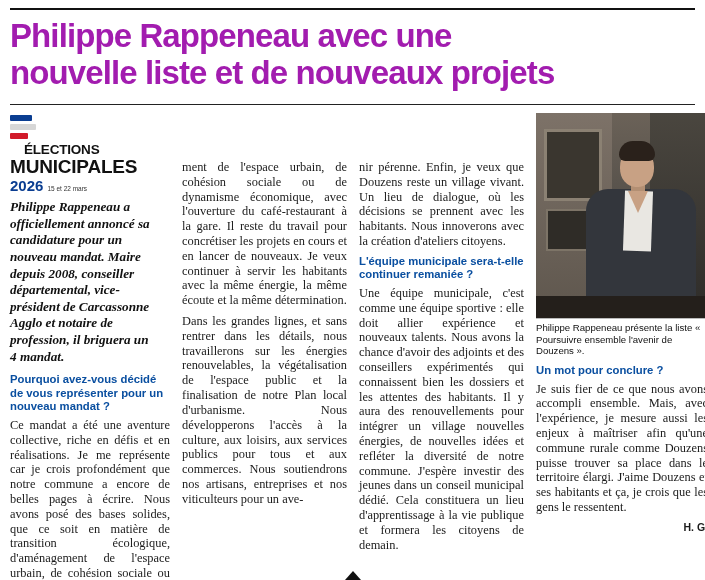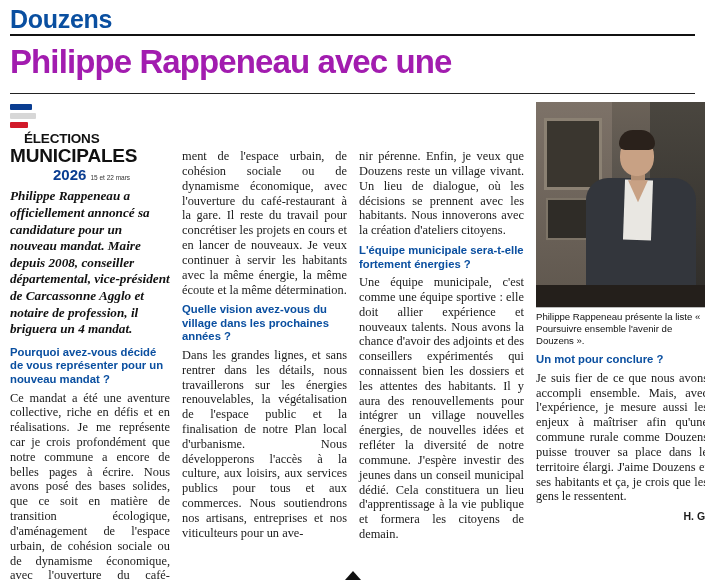--- a/index.html
+++ b/index.html
@@ -113,21 +113,20 @@
     font-size: 19px;
     letter-spacing: -0.2px;
     color: #111;
     line-height: 1.05;
   }
   .logo-row3 {
     margin-top: 1px;
     display: flex;
     align-items: baseline;
     gap: 4px;
-    margin-left: 43px;
   }
   .logo-year {
     font-family: "Liberation Sans", sans-serif;
     font-weight: bold;
     font-size: 15px;
     color: #0a3d91;
     line-height: 1;
   }
   .logo-dates {
     font-family: "Liberation Sans", sans-serif;
@@ -136,21 +135,21 @@
     line-height: 1;
   }
 
   .standfirst {
     font-family: "Liberation Serif", serif;
     font-style: italic;
     font-weight: bold;
     font-size: 13.2px;
     line-height: 1.26;
     color: #111;
-    margin: 0 0 8px 0;
+    margin: 0 16px 8px 0;
   }
 
   .subhead {
     font-family: "Liberation Sans", sans-serif;
     font-weight: bold;
     font-size: 11.3px;
     line-height: 1.2;
     color: #0a4fa0;
     margin: 0 0 4px 0;
   }
@@ -272,25 +271,25 @@
     border-left: 8px solid transparent;
     border-right: 8px solid transparent;
     border-bottom: 9px solid #111;
   }
 </style>
 </head>
 <body>
 
 <div class="page">
 
-  <div class="kicker">Douzens</div>
   <div class="rule-under-kicker"></div>
 
   <h1 class="headline">
     <span class="hl-line">Philippe Rappeneau avec une</span>
+    <span class="hl-line">nouvelle liste et de nouveaux projets</span>
   </h1>
 
   <div class="rule-under-headline"></div>
 
   <div class="columns">
 
     <div class="col">
 
       <div class="logo-box">
         <div class="logo-flag">
@@ -310,28 +309,27 @@
 
       <p class="standfirst">Philippe Rappeneau a officiellement annoncé sa candidature pour un nouveau mandat. Maire depuis 2008, conseiller départemental, vice-président de Carcassonne Agglo et notaire de profession, il briguera un 4 mandat.</p>
 
       <div class="subhead">Pourquoi avez-vous décidé de vous représenter pour un nouveau mandat ?</div>
       <p class="body">Ce mandat a été une aventure collective, riche en défis et en réalisations. Je me représente car je crois profondément que notre commune a encore de belles pages à écrire. Nous avons posé des bases solides, que ce soit en matière de transition écologique, d'aménagement de l'espace urbain, de cohésion sociale ou de dynamisme économique, avec l'ouverture du café-restaurant à la gare. Il reste du travail pour concrétiser les projets en cours et en lancer de nouveaux. Je veux continuer à servir les habitants avec la même énergie, la même écoute et la même détermination.</p>
     </div>
 
     <div class="col wide">
       <p class="body">ment de l'espace urbain, de cohésion sociale ou de dynamisme économique, avec l'ouverture du café-restaurant à la gare. Il reste du travail pour concrétiser les projets en cours et en lancer de nouveaux. Je veux continuer à servir les habitants avec la même énergie, la même écoute et la même détermination.</p>
 
-      <div class="subhead">Quelle vision avez-vous du village dans les prochaines années ?</div>
       <p class="body">Dans les grandes lignes, et sans rentrer dans les détails, nous travaillerons sur les énergies renouvelables, la végétalisation de l'espace public et la finalisation de notre Plan local d'urbanisme. Nous développerons l'accès à la culture, aux loisirs, aux services publics pour tous et aux commerces. Nous soutiendrons nos artisans, entreprises et nos viticulteurs pour un ave-</p>
     </div>
 
     <div class="col wide">
       <p class="body">nir pérenne. Enfin, je veux que Douzens reste un village vivant. Un lieu de dialogue, où les décisions se prennent avec les habitants. Nous innoverons avec la création d'ateliers citoyens.</p>
 
-      <div class="subhead">L'équipe municipale sera-t-elle fortement énergies ?</div>
+      <div class="subhead">L'équipe municipale sera-t-elle continuer remaniée ?</div>
       <p class="body">Une équipe municipale, c'est comme une équipe sportive : elle doit allier expérience et nouveaux talents. Nous avons la chance d'avoir des adjoints et des conseillers expérimentés qui connaissent bien les dossiers et les attentes des habitants. Il y aura des renouvellements pour intégrer un village nouvelles énergies, de nouvelles idées et refléter la diversité de notre commune. J'espère investir des jeunes dans un conseil municipal dédié. Cela constituera un lieu d'apprentissage à la vie publique et formera les citoyens de demain.</p>
     </div>
 
     <div class="col last">
       <div class="photo-wrap">
         <div class="photo">
           <div class="wall-left"></div>
           <div class="wall-right"></div>
           <div class="frame"></div>
           <div class="frame2"></div>

